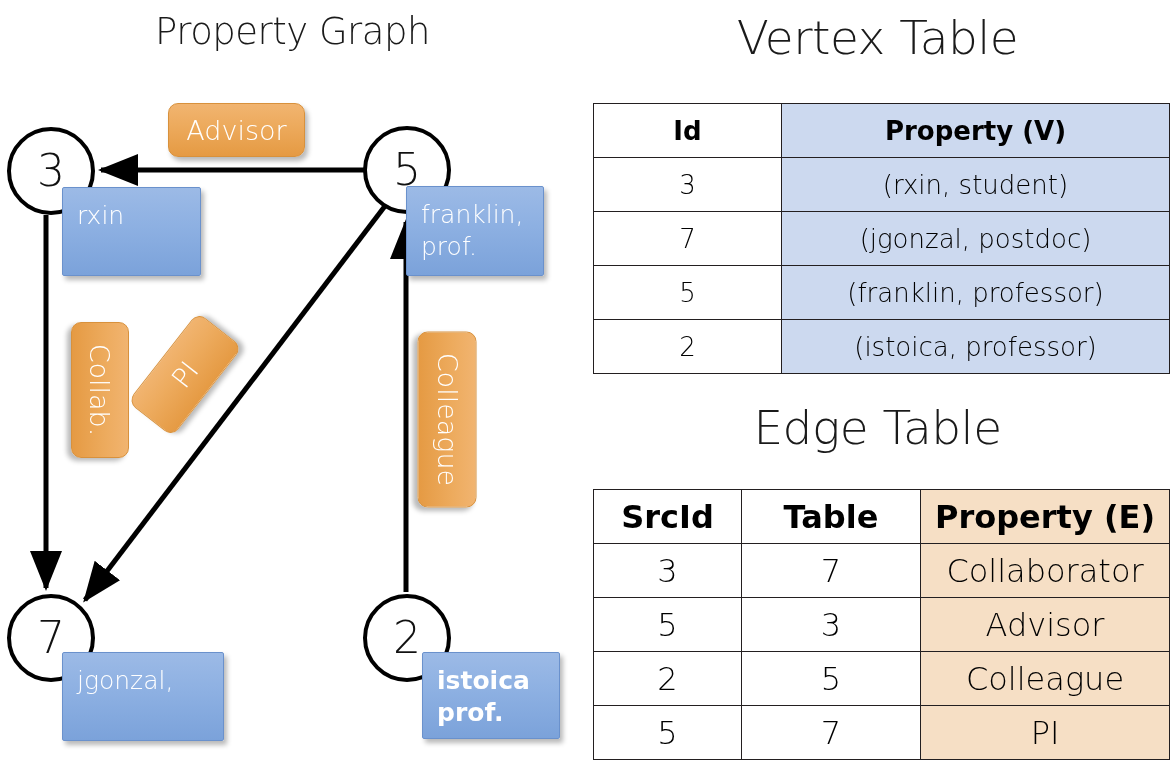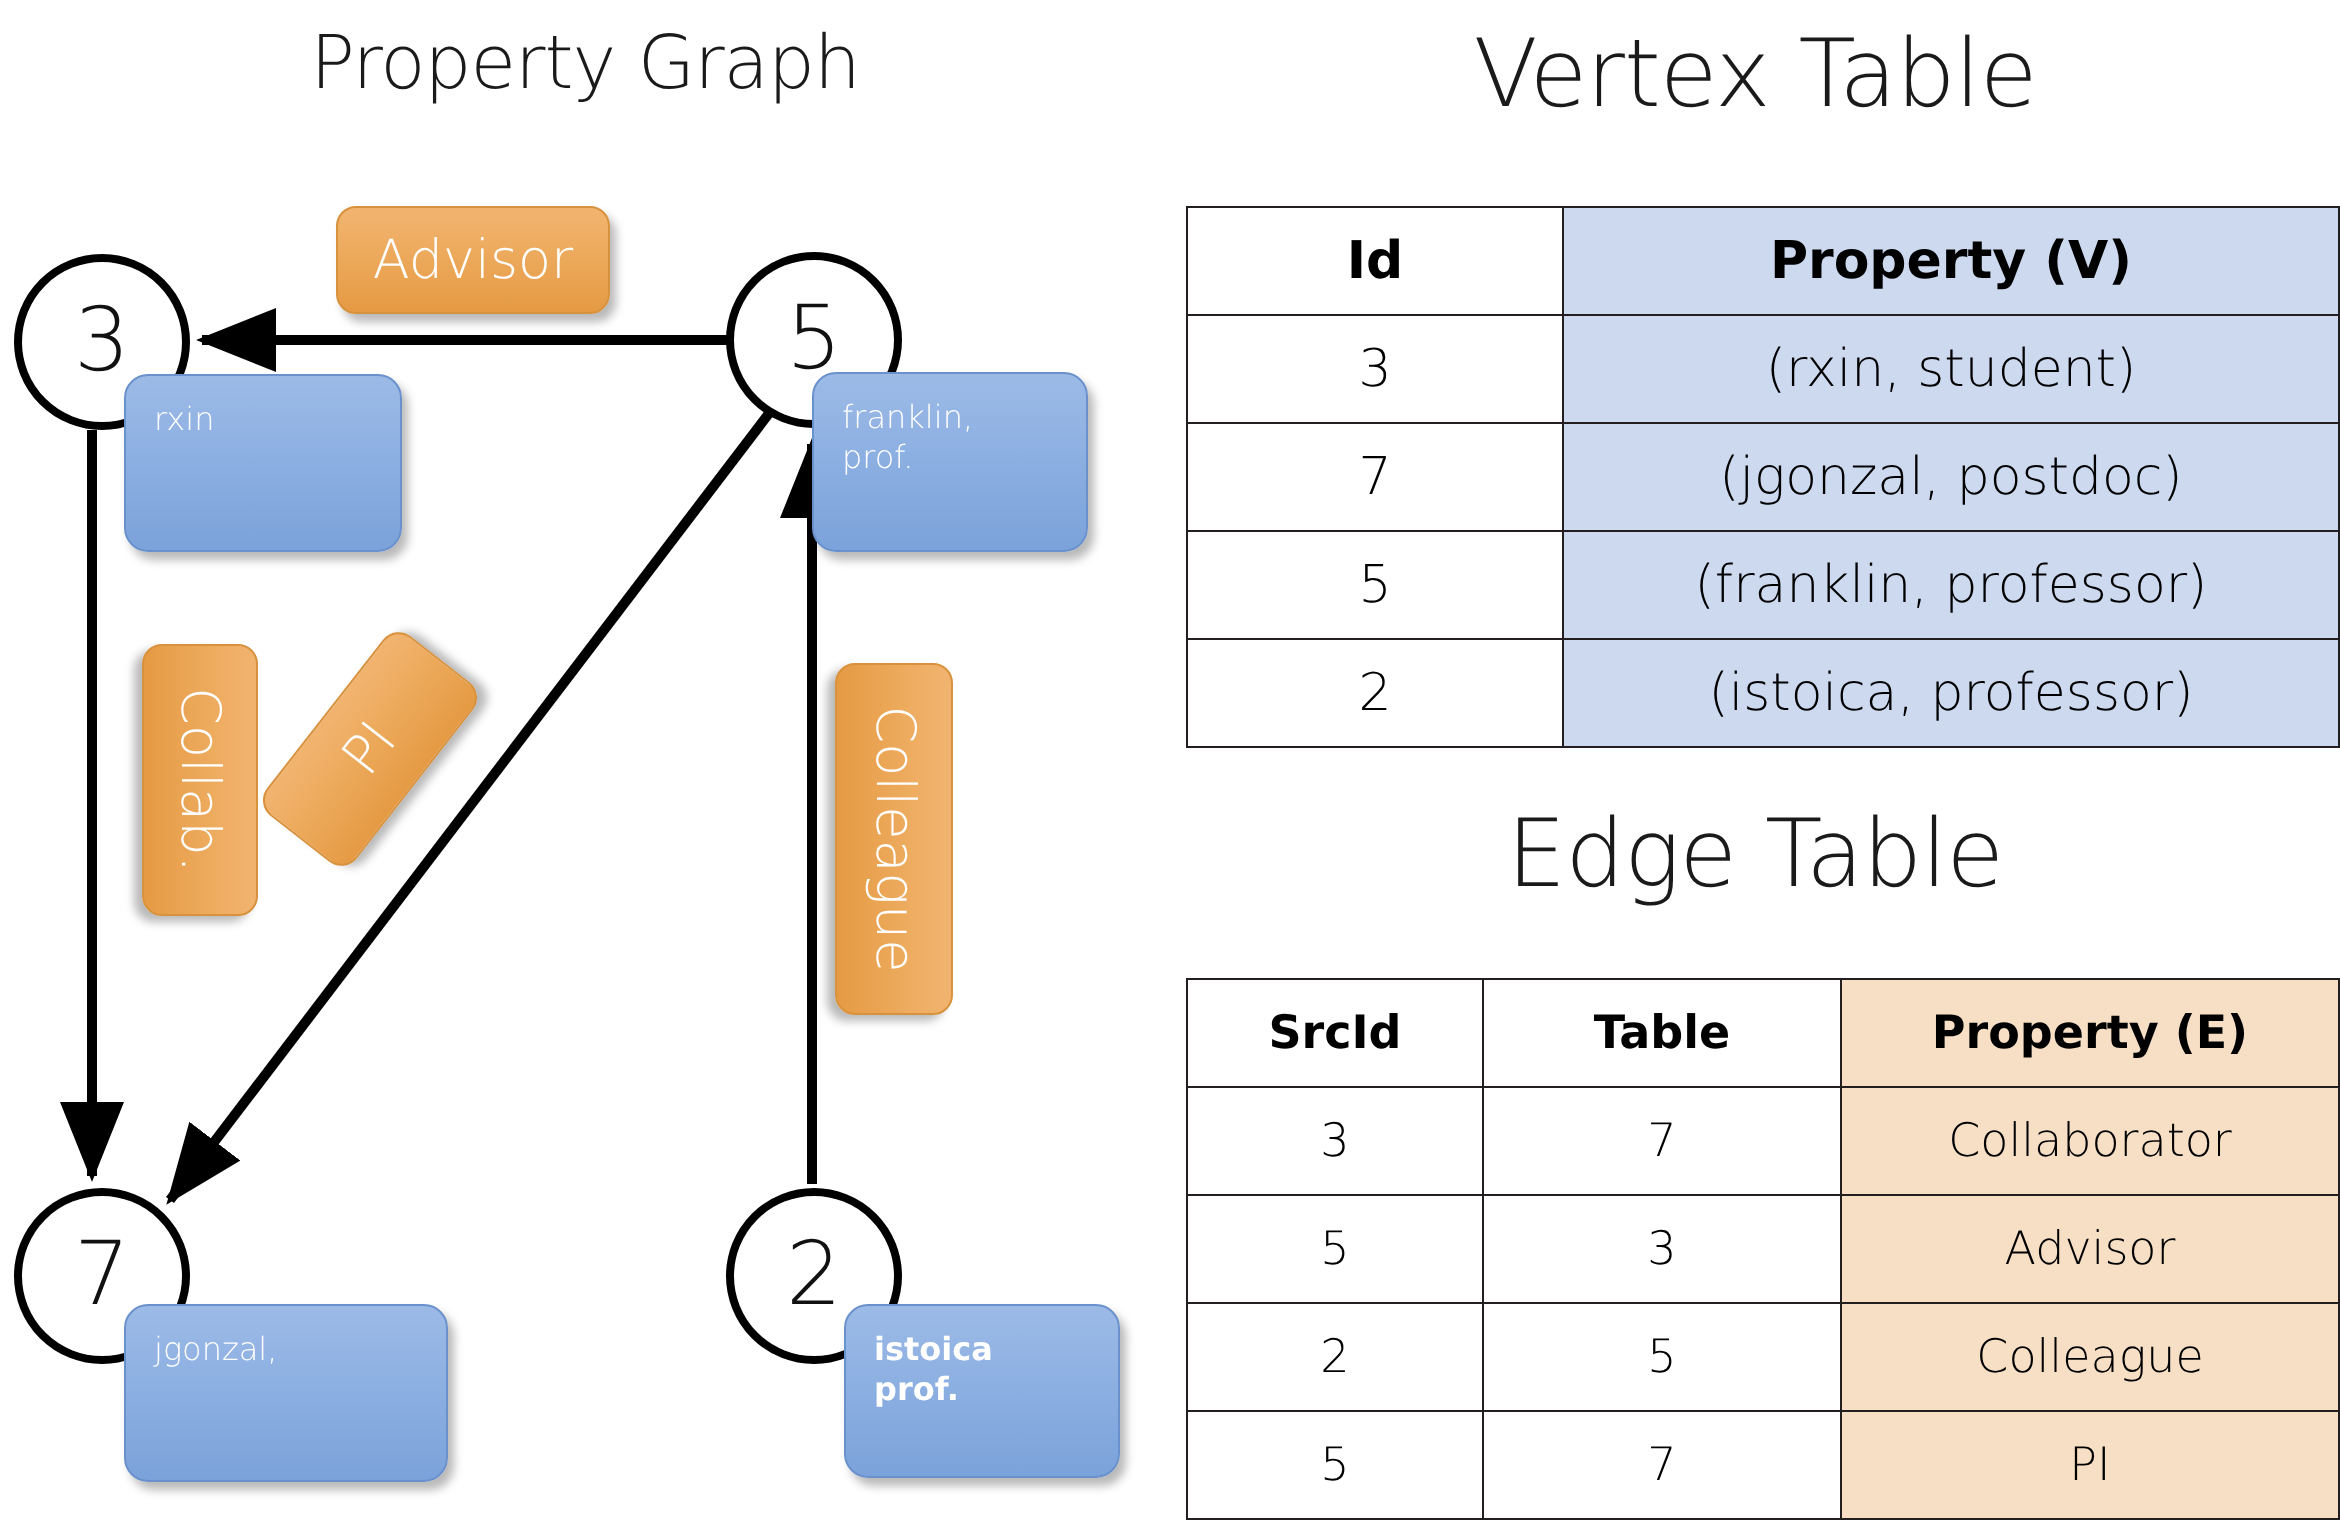--- a/index.html
+++ b/index.html
@@ -71,28 +71,28 @@
   }
   #node-3 { left: 7px;   top: 127px; }
   #node-5 { left: 363px; top: 126px; }
   #node-7 { left: 7px;   top: 594px; }
   #node-2 { left: 363px; top: 594px; }
 
   
   .prop-box {
     position: absolute;
     box-sizing: border-box;
-    border-radius: 12px;
+    border-radius: 2px;
     border: 1px solid #6a91cc;
     background: linear-gradient(to bottom, #9cbae6 0%, #8db0e2 45%, #7ba2da 100%);
     box-shadow: 3px 4px 5px rgba(0,0,0,0.28);
     color: #ffffff;
     font-family: "DejaVu Sans", sans-serif;
     font-weight: 300;
-    font-size: 16px;
+    font-size: 25px;
     line-height: 1.28;
     padding: 12px 0 0 14px;
     z-index: 6;
   }
   #prop-rxin     { left: 62px;  top: 187px; width: 139px; height: 89px; }
   #prop-franklin { left: 406px; top: 186px; width: 138px; height: 90px; }
   #prop-jgonzal  { left: 62px;  top: 652px; width: 162px; height: 89px; }
   #prop-istoica  { left: 422px; top: 652px; width: 138px; height: 87px; font-weight: bold; }
   .prop-box span { display: block; }
 
@@ -153,21 +153,21 @@
     font-size: 26px;
   }
   #vertex-table .col-id  { width: 188px; }
   #vertex-table .col-prop{ width: 388px; }
   #vertex-table tr { height: 54px; }
   .cell-v { background: #ccd9ef; }
 
   #edge-table {
     left: 593px; top: 489px;
     width: 576px; height: 270px;
-    font-size: 23px;
+    font-size: 32px;
   }
   #edge-table .col-src { width: 148px; }
   #edge-table .col-dst { width: 179px; }
   #edge-table .col-pe  { width: 249px; }
   #edge-table tr { height: 54px; }
   .cell-e { background: #f6dfc5; }
 </style>
 </head>
 <body>
 

